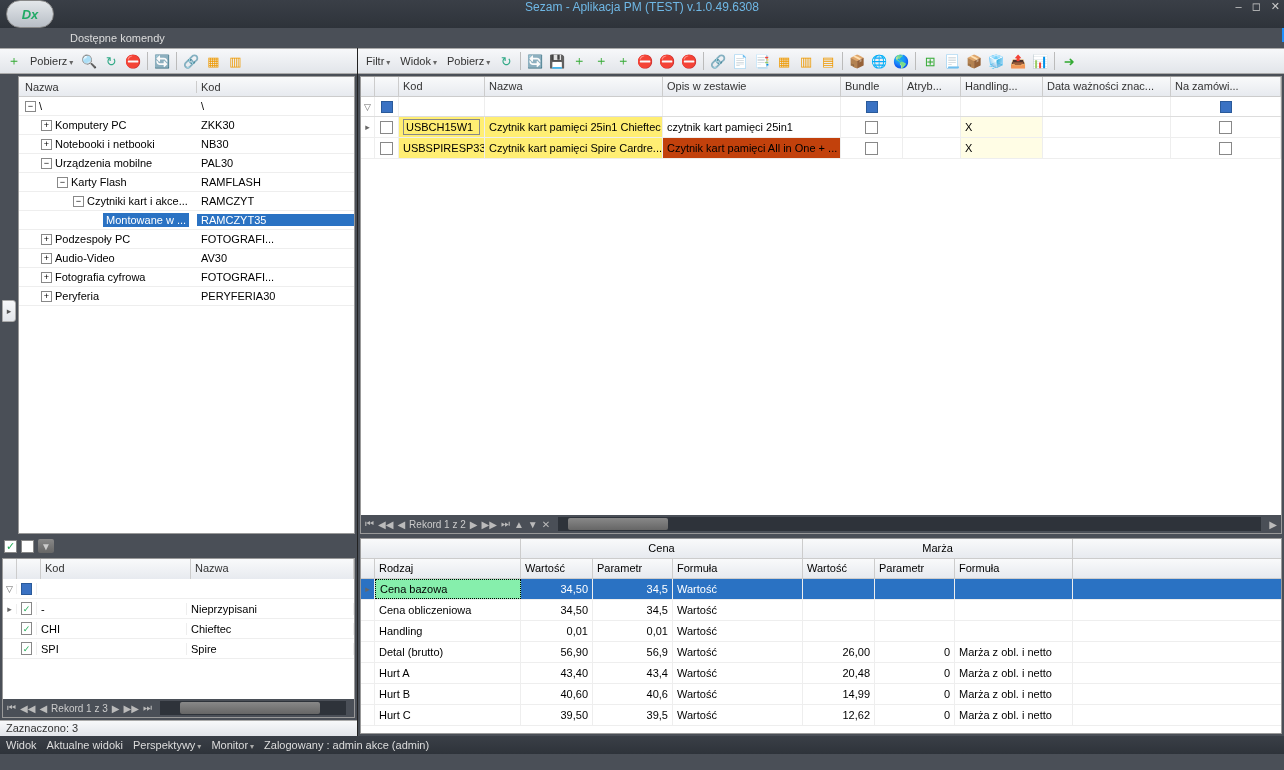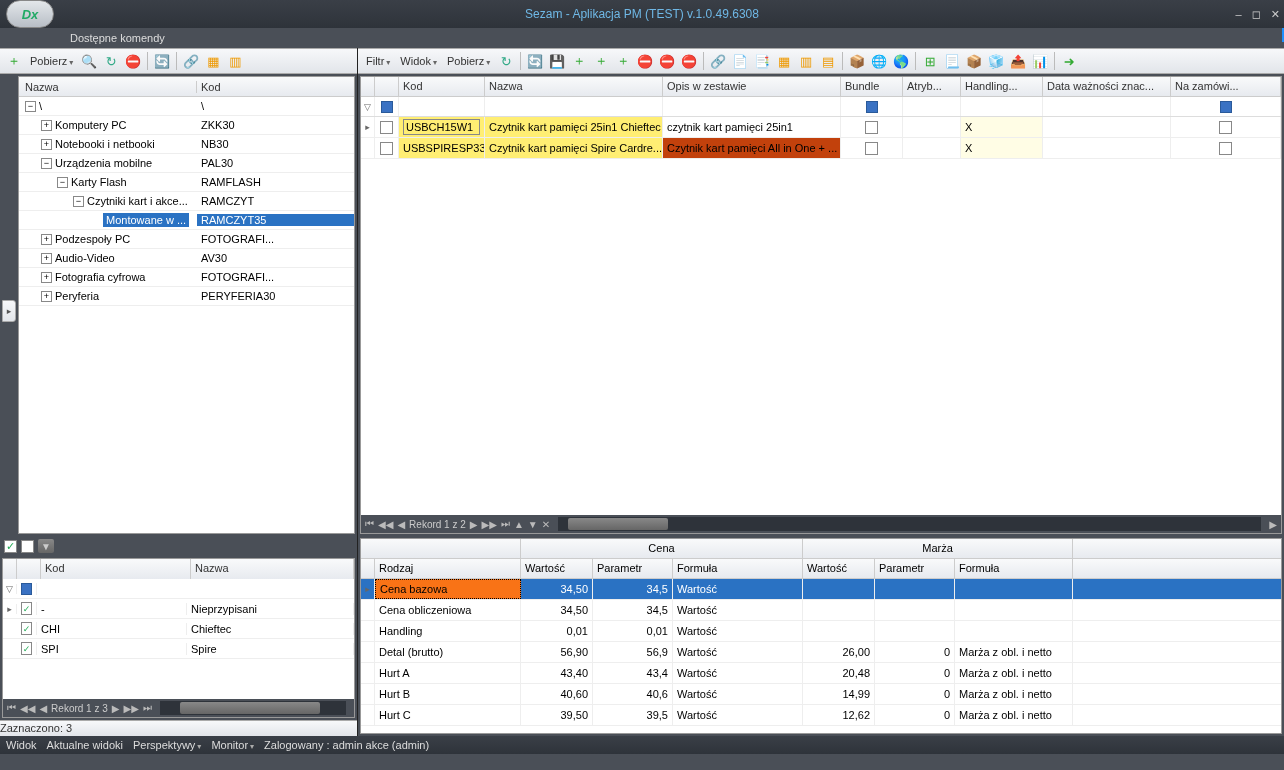--- a/index.html
+++ b/index.html
@@ -1,17 +1,17 @@
 <!DOCTYPE html>
 <html><head>
 <meta charset="utf-8">
 <style>
   * { box-sizing: border-box; margin: 0; padding: 0; }
   body { font-family: Tahoma, Arial, sans-serif; font-size: 11px; background: #4a4f57; width: 1284px; height: 770px; overflow: hidden; color: #000; }
-  .titlebar { height: 28px; background: linear-gradient(#3a3f47,#2e333a); display: flex; align-items: center; position: relative; }
+  .titlebar { height: 28px; background: linear-gradient(#3a3f47,#2e333a); display: flex; align-items: flex-start; position: relative; }
   .titlebar .title { color: #6fb8e6; font-size: 12px; position: absolute; left: 50%; transform: translateX(-50%); }
   .titlebar .winbtns { position: absolute; right: 4px; display: flex; gap: 10px; color: #ccc; }
   .titlebar .winbtns span { cursor: pointer; }
   .logo-slot { width: 48px; height: 28px; background: linear-gradient(#e3e7ea,#b8bec6); border-radius: 14px; margin-left: 6px; border: 1px solid #888; display:flex;align-items:center;justify-content:center;color:#2a6;font-style:italic;font-weight:bold;font-size:13px;}
   .ribbon-spacer { height: 20px; background: #4a4f57; color: #ddd; padding: 2px 10px; font-size: 11px; display:flex;align-items:center;}
   .main-area { display: flex; height: 688px; }
   .left-pane { width: 358px; display: flex; flex-direction: column; border-right: 1px solid #222; }
   .right-pane { flex: 1; display: flex; flex-direction: column; }
   .toolbar { height: 26px; background: linear-gradient(#f7f8fa,#e2e5ea); border-top: 1px solid #aaa; border-bottom: 1px solid #aaa; display: flex; align-items: center; padding: 0 4px; gap: 2px; }
   .toolbar .btn { width: 20px; height: 20px; display: inline-flex; align-items: center; justify-content: center; cursor: pointer; border-radius: 2px; font-size: 13px; }
@@ -49,32 +49,32 @@
   .bottom-right { height: 200px; display: flex; flex-direction: column; }
   .bl-toolbar { height: 20px; background: #4a4f57; display: flex; align-items: center; padding: 0 4px; gap: 4px; }
   .bl-toolbar .chk { width: 13px; height: 13px; border: 1px solid #888; display: inline-flex; align-items: center; justify-content: center; background: #fff; cursor: pointer; }
   .bl-grid { flex: 1; background: #fff; border: 1px solid #999; margin: 2px; display: flex; flex-direction: column; }
   .bl-head { display: flex; background: linear-gradient(#f9fafb,#e7eaef); height: 20px; }
   .bl-row { display: flex; height: 20px; border-bottom: 1px solid #eee; align-items: center; }
   .bl-row .bc { border-right: 1px solid #eee; padding: 0 4px; }
   .bl-row .bc.chk { width: 20px; display: flex; align-items: center; justify-content: center; }
   .bl-row .bc.ind { width: 14px; display: flex; align-items: center; justify-content: center; color: #666; font-size: 9px; }
   .checkbox { width: 13px; height: 13px; border: 1px solid #888; display: inline-flex; align-items: center; justify-content: center; font-size: 9px; color: #2a5; background: #fff; }
-  .status-line { height: 16px; background: linear-gradient(#f7f8fa,#e2e5ea); padding: 1px 0; font-size: 11px; color: #333; border-top: 1px solid #aaa; }
+  .status-line { height: 16px; background: linear-gradient(#f7f8fa,#e2e5ea); padding: 1px 6px; font-size: 11px; color: #333; border-top: 1px solid #aaa; }
   .price-grid { flex: 1; background: #fff; border: 1px solid #999; margin: 2px; overflow: auto; position: relative; }
   .pg-header1 { display: flex; background: linear-gradient(#f9fafb,#e7eaef); height: 20px; border-bottom: 1px solid #ccc; }
   .pg-header1 .h1a { width: 146px; border-right: 1px solid #ccc; }
   .pg-header1 .h1b { width: 284px; border-right: 1px solid #ccc; text-align: center; padding-top: 3px; }
   .pg-header1 .h1c { width: 284px; border-right: 1px solid #ccc; text-align: center; padding-top: 3px; }
   .pg-header2 { display: flex; background: linear-gradient(#f9fafb,#e7eaef); height: 20px; border-bottom: 1px solid #ccc; }
   .pg-header2 .h { border-right: 1px solid #ccc; padding: 3px 4px; }
   .pg-row { display: flex; height: 21px; border-bottom: 1px solid #eee; }
   .pg-row .pc { border-right: 1px solid #eee; padding: 2px 4px; display: flex; align-items: center; }
   .pg-row.sel { background: #2a72c3; color: #fff; }
-  .pg-row.sel .pc.first { background: #f97316; color: #000; border: 1px dotted #000; text-align: right; }
+  .pg-row.sel .pc.first { background: #86efac; color: #000; border: 1px dotted #000; text-align: right; }
   .pc.num { justify-content: flex-end; }
   .pc.ind { width: 14px; justify-content: center; color: #666; font-size: 9px; }
   .statusbar { height: 18px; background: linear-gradient(#3a3f47,#2e333a); color: #ddd; display: flex; align-items: center; padding: 0 6px; gap: 10px; font-size: 11px; }
   .statusbar .sitem { cursor: pointer; }
   .statusbar .chev { font-size: 8px; margin-left: 2px; color: #aaa; }
   .accent-edge { position: fixed; right: 0; top: 28px; width: 2px; height: 14px; background: #1e90ff; }
   .g-add { color: #3a3; } .g-del { color: #d33; } .g-ref { color: #3a8; } .g-blue { color: #36c; } .g-orange { color: #e90; }
 </style>
 </head>
 <body>

